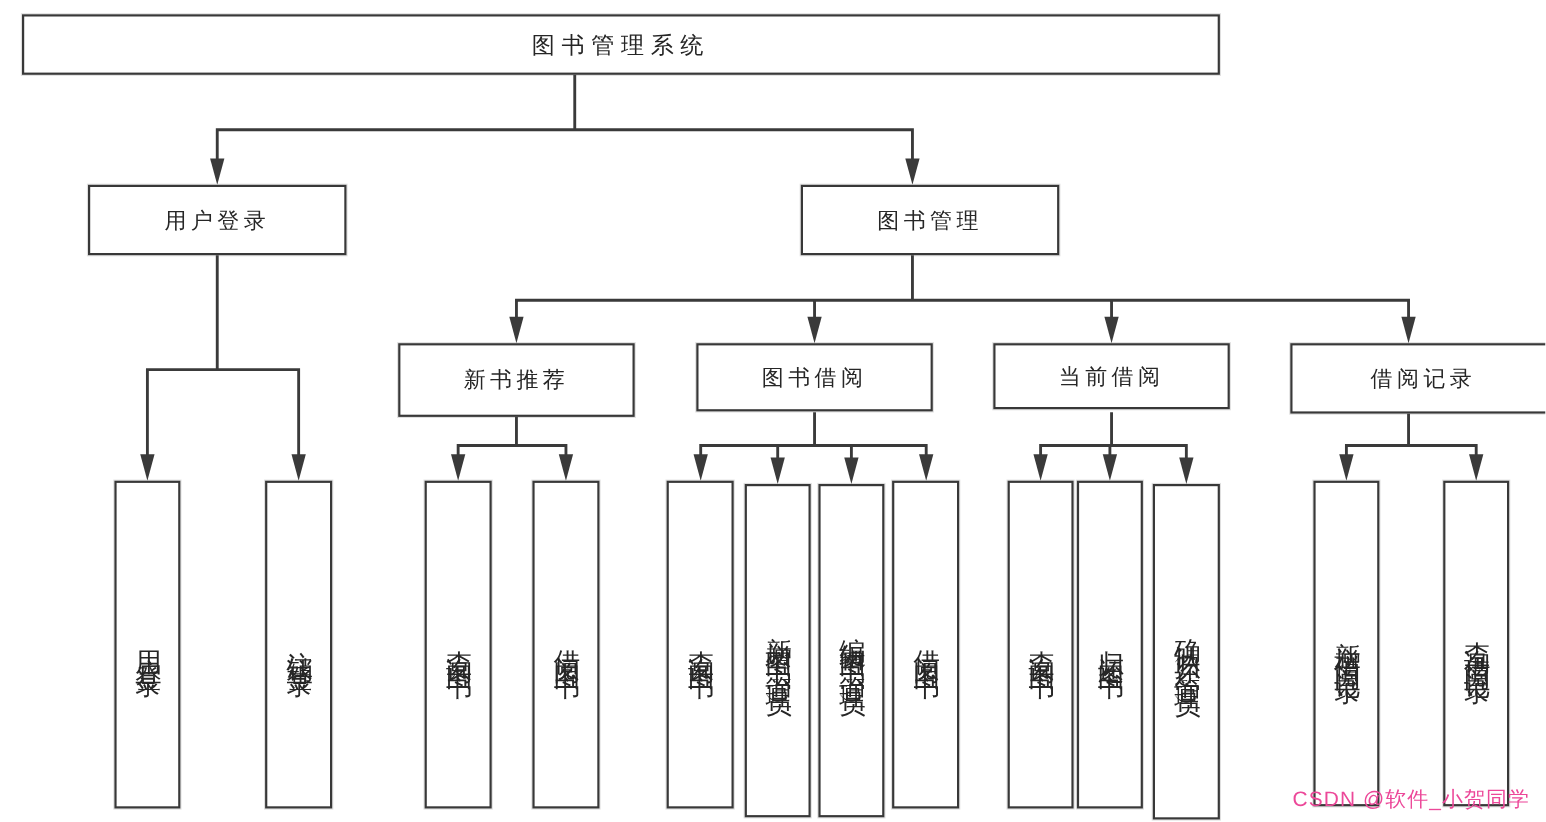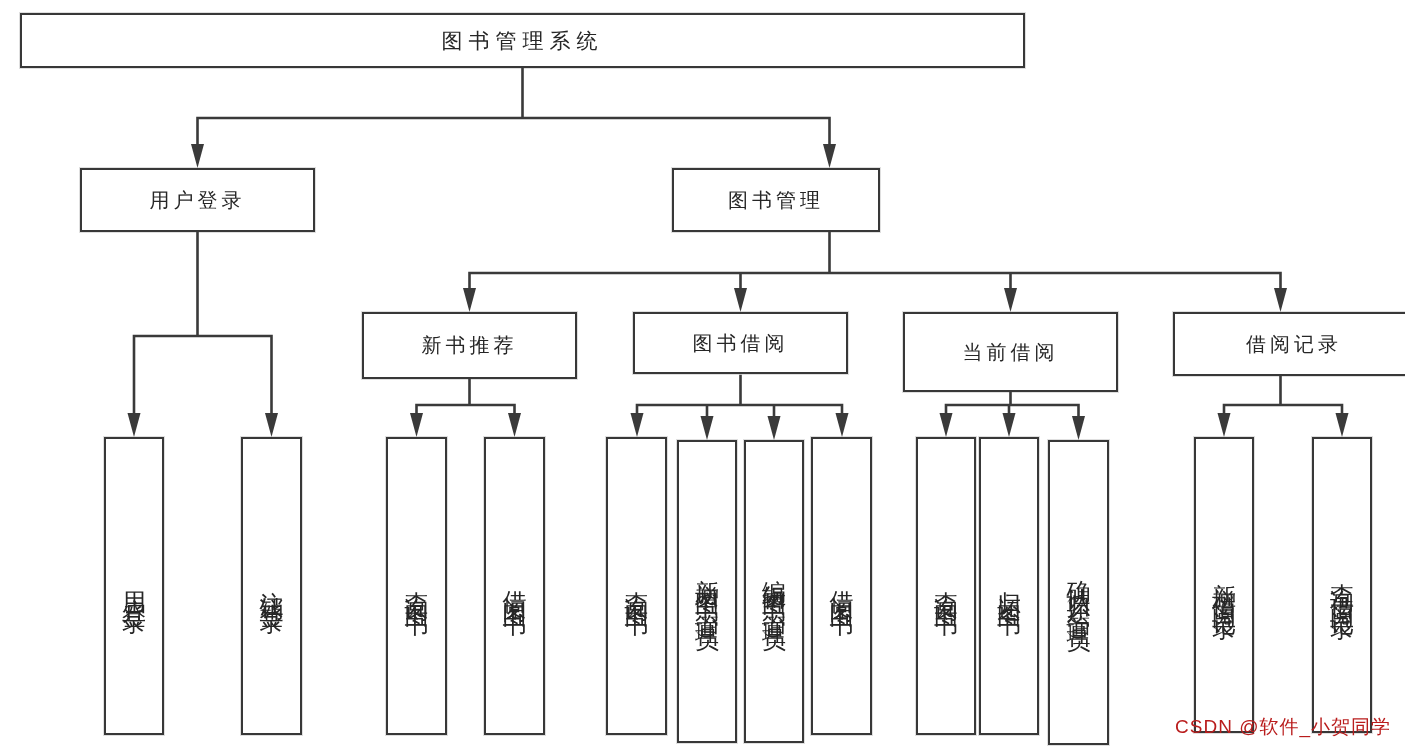--- a/index.html
+++ b/index.html
@@ -54,21 +54,21 @@
     color: #262626;
     white-space: nowrap;
   }
 
   .watermark {
     position: absolute;
     top: 714px;
     right: 14px;
     font-size: 19px;
     letter-spacing: 1px;
-    color: #b91c1c;
+    color: #ec4899;
     z-index: 5;
   }
 </style>
 </head>
 <body>
 
 <div class="canvas">
 
   <svg class="connectors" width="1405" height="747" viewBox="0 0 1405 747" xmlns="http://www.w3.org/2000/svg">
 
@@ -113,38 +113,38 @@
       <polygon points="1072,416 1085,416 1078.5,440"></polygon>
     </g>
 
     <g>
       <path d="M1280.5 376 V405 M1224 405 H1342 M1224 405 V419 M1342 405 V419"></path>
       <polygon points="1217.5,413 1230.5,413 1224,437"></polygon>
       <polygon points="1335.5,413 1348.5,413 1342,437"></polygon>
     </g>
   </svg>
 
-  <div class="node h-node root-node" style="left:20px;top:13px;width:1005px;height:55px">
+  <div class="node h-node root-node" style="left:20px;top:13px;width:1089px;height:55px">
     <span>图书管理系统</span>
   </div>
 
   <div class="node h-node" style="left:80px;top:168px;width:235px;height:64px">
     <span>用户登录</span>
   </div>
-  <div class="node h-node" style="left:672px;top:168px;width:208px;height:64px">
+  <div class="node h-node" style="left:728px;top:168px;width:235px;height:64px">
     <span>图书管理</span>
   </div>
 
   <div class="node h-node" style="left:362px;top:312px;width:215px;height:67px">
     <span>新书推荐</span>
   </div>
   <div class="node h-node" style="left:633px;top:312px;width:215px;height:62px">
     <span>图书借阅</span>
   </div>
-  <div class="node h-node" style="left:903px;top:312px;width:215px;height:80px">
+  <div class="node h-node" style="left:903px;top:312px;width:215px;height:60px">
     <span>当前借阅</span>
   </div>
   <div class="node h-node" style="left:1173px;top:312px;width:242px;height:64px">
     <span>借阅记录</span>
   </div>
 
   <div class="node v-node" style="left:104px;top:437px;width:60px;height:298px">
     <span class="vtext">用户登录</span>
   </div>
   <div class="node v-node" style="left:241px;top:437px;width:61px;height:298px">

